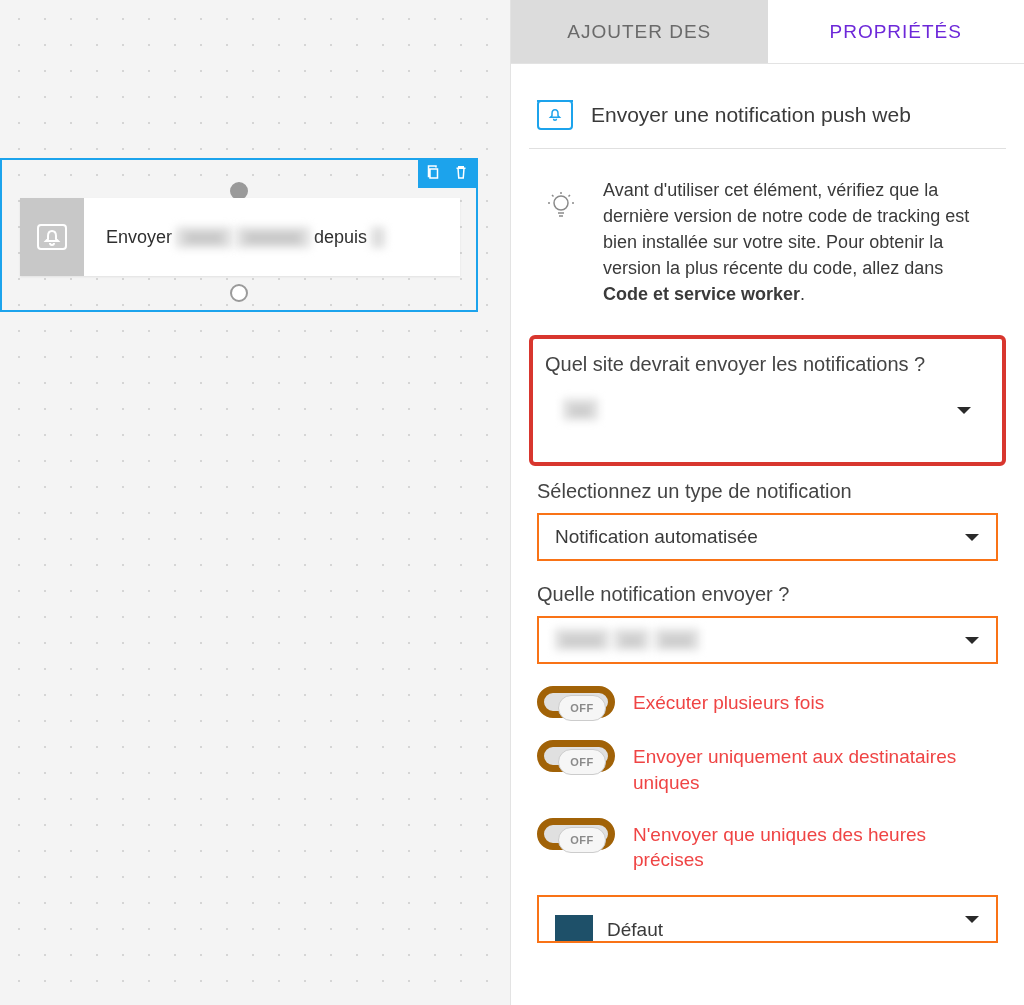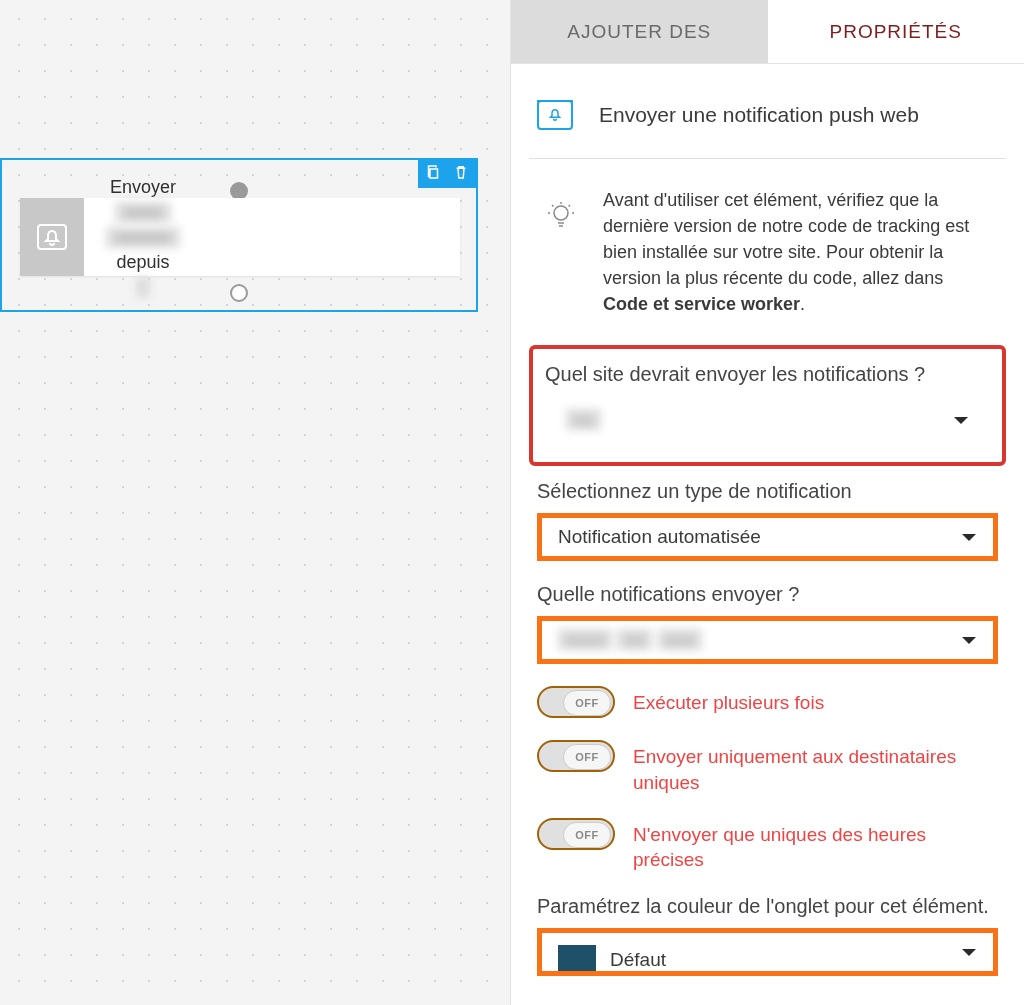--- a/index.html
+++ b/index.html
@@ -27,61 +27,61 @@
   .node-toolbar svg { width: 18px; height: 18px; fill: #fff; }
   .node-card {
     position: absolute; left: 18px; top: 38px; width: 440px; height: 78px;
     background: #fff; display: flex; align-items: center;
     box-shadow: 0 1px 2px rgba(0,0,0,.08);
   }
   .node-card .icon-box {
     width: 64px; height: 78px; background: #c8c8c8; display:flex; align-items:center; justify-content:center;
   }
   .node-card .icon-box svg { width:32px; height:28px; stroke:#fff; fill:none; stroke-width:2; }
-  .node-text { padding-left: 22px; font-size: 18px; color:#2f2f2f; display:flex; align-items:center; gap:4px;flex-direction:column;}
+  .node-text { padding-left: 22px; font-size: 18px; color:#2f2f2f; display:flex; align-items:center; gap:4px;}
   .blur { filter: blur(4px); color:#999; background:#ddd; padding:0 6px; border-radius:2px;}
   .blur.small{ padding:0 10px;}
   .connector {
     position:absolute; left:50%; transform:translateX(-50%);
     width:18px; height:18px; background:#fff; border:2px solid #9a9a9a; border-radius:50%;
   }
   .connector.top{ top:22px; background:#9a9a9a; }
   .connector.bottom{ top:124px; background:#fff; }
 
   
   .panel { flex:1; height:100%; background:#fff; display:flex; flex-direction:column; border-left:1px solid #e3e3e3;}
   .tabs { display:flex; height:64px; }
-  .tab { flex:1; display:flex; align-items:center; justify-content:center; font-size:19px; letter-spacing:1px; color:#7f1d1d; border-bottom:1px solid #e3e3e3; }
+  .tab { flex:1; display:flex; align-items:center; justify-content:center; font-size:19px; letter-spacing:1px; color:#6d28d9; border-bottom:1px solid #e3e3e3; }
   .tab.active { background:#dcdcdc; color:#6a6a6a; }
   .tab.inactive { background:#fff; }
 
   .panel-body { flex:1; padding: 36px 10px 0 10px; overflow:hidden;}
-  .section-header { display:flex; align-items:center; gap:26px; padding: 0 8px 28px 8px; border-bottom:1px solid #e0e0e0; margin:0 8px;}
+  .section-header { display:flex; align-items:center; gap:18px; padding: 0 8px 18px 8px; border-bottom:1px solid #e0e0e0; margin:0 8px;}
   .section-header .sh-icon { width:36px; height:30px; border:2px solid #1ca3ec; border-radius:4px; display:flex; align-items:center; justify-content:center; position:relative;}
   .section-header .sh-icon::after{ content:""; position:absolute; top:-2px; left:-2px; right:-2px; height:2px; background:#1ca3ec;}
   .section-header .sh-icon svg{ width:18px; height:18px; stroke:#1ca3ec; fill:none; stroke-width:2;}
   .section-header h2 { font-size:21px; font-weight:400; color:#3a3a3a; }
 
   .tip { display:flex; gap:26px; padding: 28px 24px 28px 24px; }
   .tip svg { width:32px; height:32px; stroke:#8a8a8a; fill:none; stroke-width:1.5; flex-shrink:0; margin-top:12px;}
   .tip-text { font-size:18px; line-height:1.45; color:#3a3a3a; }
   .tip-text strong { font-weight:700; }
 
   .form-group { padding: 0 16px; margin-bottom: 22px;}
-  .form-group.highlight { border:4px solid #d8362e; border-radius:6px; padding:14px 12px 18px; margin:0 8px 14px;}
+  .form-group.highlight { border:4px solid #d8362e; border-radius:6px; padding:14px 12px 28px; margin:0 8px 14px;}
   .form-label { font-size:20px; color:#444; margin-bottom:10px; display:block;}
-  .select { position:relative; background:#fff; border:5px solid #f97316; height:48px; display:flex; align-items:center; padding:0 16px; font-size:19px; color:#3a3a3a; }
+  .select { position:relative; background:#fff; border:2px solid #f97316; height:48px; display:flex; align-items:center; padding:0 16px; font-size:19px; color:#3a3a3a; }
   .select.noborder{ border-color:transparent;}
   .select .caret { position:absolute; right:16px; top:50%; transform:translateY(-50%); }
   .select .caret svg { width:16px; height:10px; fill:#2a2a2a;}
   .select .blur-val { filter:blur(4px); color:#aaa;}
   .select .blur-val span{ background:#ddd; padding:0 8px;}
 
   .toggle-row { display:flex; align-items:flex-start; gap:18px; padding:0 16px; margin-bottom:22px;}
-  .toggle { width:78px; height:32px; background:#e0e0e0; border-radius:16px; position:relative; flex-shrink:0; border:2px solid #a16207;}
+  .toggle { width:78px; height:32px; background:#e0e0e0; border-radius:16px; position:relative; flex-shrink:0; border:7px solid #a16207;}
   .toggle .knob { position:absolute; right:2px; top:2px; width:48px; height:26px; background:#f6f6f6; border:1px solid #ccc; border-radius:13px; display:flex; align-items:center; justify-content:center; font-size:11px; font-weight:700; color:#8a8a8a; letter-spacing:0.5px;}
   .toggle-label { font-size:19px; color:#ef4444; line-height:1.35; padding-top:4px;}
 
   .color-swatch { width:38px; height:26px; background:#1e5069; margin-right:14px;}
   .select.with-swatch{ display:flex; align-items:flex-end;}
 </style>
 </head>
 <body>
 
 <div class="canvas">
@@ -159,21 +159,21 @@
       <label class="form-label">Sélectionnez un type de notification</label>
       <div class="select">
         <span>Notification automatisée</span>
         <span class="caret"><svg viewBox="0 0 16 10">
               <path d="M1 1l7 7 7-7z"></path>
             </svg></span>
       </div>
     </div>
 
     <div class="form-group">
-      <label class="form-label">Quelle notifications envoyer ?</label>
+      <label class="form-label">Quelle notification envoyer ?</label>
       <div class="select">
         <span class="blur-val"><span>xxxx</span>&nbsp;<span>xx</span>&nbsp;<span>xxx</span></span>
         <span class="caret"><svg viewBox="0 0 16 10">
               <path d="M1 1l7 7 7-7z"></path>
             </svg></span>
       </div>
     </div>
 
     <div class="toggle-row">
       <div class="toggle">
@@ -188,21 +188,20 @@
       <div class="toggle-label">Envoyer uniquement aux destinataires uniques</div>
     </div>
     <div class="toggle-row">
       <div class="toggle">
           <div class="knob">OFF</div>
         </div>
       <div class="toggle-label">N'envoyer que uniques des heures précises</div>
     </div>
 
     <div class="form-group">
-      <label class="form-label">Paramétrez la couleur de l'onglet pour cet élément.</label>
       <div class="select with-swatch">
         <div class="color-swatch"></div>
         <span>Défaut</span>
         <span class="caret"><svg viewBox="0 0 16 10">
               <path d="M1 1l7 7 7-7z"></path>
             </svg></span>
       </div>
     </div>
 
   </div>

